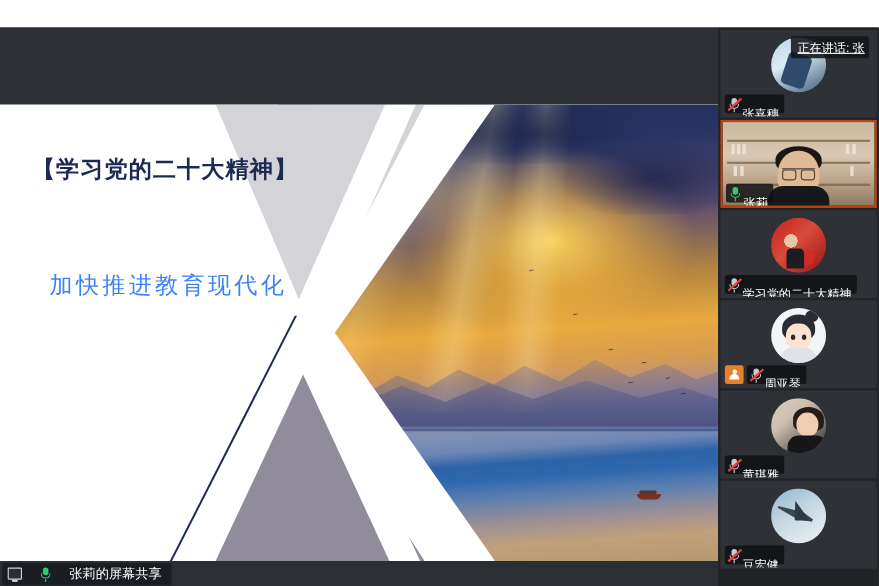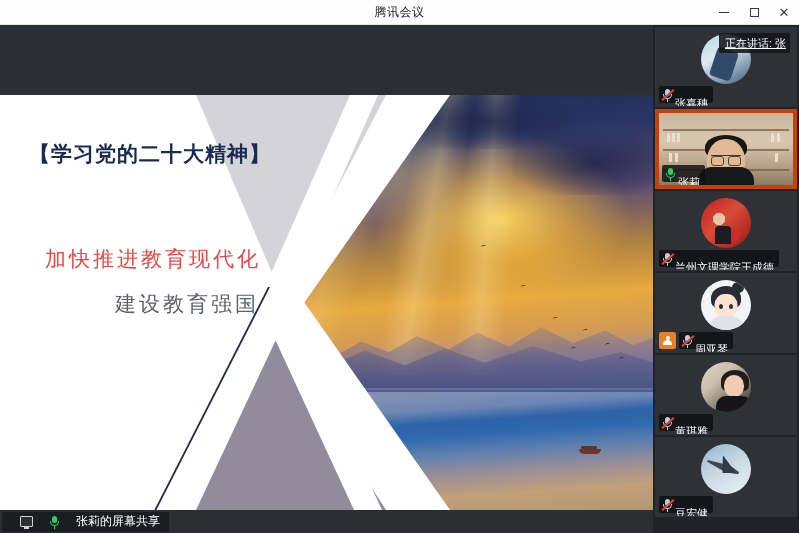--- a/index.html
+++ b/index.html
@@ -180,42 +180,42 @@
     position: absolute; left: 10px; top: 45px;
     width: 280px;
     font-size: 21px; font-weight: bold;
     color: #1b2a50;
     letter-spacing: 1px;
     text-align: center;
   }
   .slide-line1 {
     position: absolute; left: 8px; top: 150px;
     width: 290px;
-    font-size: 21px; color: #ef4444;
+    font-size: 21px; color: #3b82f6;
     letter-spacing: 3px; text-align: center;
   }
   .slide-line2 {
     position: absolute; left: 42px; top: 195px;
     width: 290px;
     font-size: 21px; color: #5b5f66;
     letter-spacing: 3px; text-align: center;
   }
 
   
   .share-status {
     position: absolute; left: 0; bottom: 0;
     width: 653px; height: 23px;
     background: #2b2f33;
     display: flex; align-items: center;
   }
   .share-pill {
     display: flex; align-items: center; gap: 16px;
     background: #1a1d21;
     height: 20px;
-    padding: 0 9px 0 18px;
+    padding: 0 9px 0 5px;
     margin-left: 2px;
     border-radius: 2px;
   }
   .share-text { font-size: 12px; color: #ffffff; }
 
   
   .ic-monitor {
     width: 13px; height: 11px;
     border: 1.5px solid #cfd3d8;
     border-radius: 1px;
@@ -263,21 +263,21 @@
     padding: 2px 2px 0 2px;
   }
   .tile {
     position: relative;
     width: 142px; height: 80px;
     margin-bottom: 2px;
     background: #2e3135;
     overflow: hidden;
     border: 1px solid transparent;
   }
-  .tile.active { border: 4px solid #c2410c; text-decoration: underline; }
+  .tile.active { border: 2px solid #c2410c; text-decoration: underline; }
 
   .tile-video-zhangli {
     position: absolute; inset: 0;
     background:
       radial-gradient(circle 22px at 50% 58%, #2c2420 0%, #2c2420 62%, rgba(44,36,32,0) 64%),
       linear-gradient(to bottom, #cbb79f 0%, #d8c8b2 40%, #b9a288 72%, #8d7a63 100%);
   }
   .zl-head {
     position: absolute; left: 50%; top: 26px;
     transform: translateX(-50%);
@@ -443,34 +443,20 @@
     overflow: hidden;
     max-width: 80px;
   }
   .speak-text { font-size: 11px; color: #ffffff; text-decoration: underline; }
 </style>
 </head>
 <body>
 
 <div id="app">
 
-  <div class="titlebar">
-    <div class="titlebar-title">腾讯会议</div>
-    <div class="win-controls">
-      <div class="win-btn">
-          <i class="glyph-min"></i>
-        </div>
-      <div class="win-btn">
-          <i class="glyph-max"></i>
-        </div>
-      <div class="win-btn close">
-          <span class="glyph-close">✕</span>
-        </div>
-    </div>
-  </div>
 
   <div class="stage">
 
     <div class="share-area">
 
       <div class="slide">
 
         <div class="slide-photo">
           <div class="sun-rays"></div>
           <div class="cloud-dark" style="left:-10px; top:4px;"></div>
@@ -491,21 +477,20 @@
 
         <div class="chev-white"></div>
         <div class="chev-gray-top"></div>
         <div class="chev-gray-bottom"></div>
         <div class="chev-white-strip"></div>
         <div class="chev-navy-line"></div>
 
         <div class="slide-text">
           <div class="slide-title">【学习党的二十大精神】</div>
           <div class="slide-line1">加快推进教育现代化</div>
-          <div class="slide-line2">建设教育强国</div>
         </div>
       </div>
 
       <div class="share-status">
         <div class="share-pill">
           <span class="ic-monitor"></span>
           <span class="ic-mic">
             <span class="body"></span>
               <span class="arc"></span>
               <span class="stem"></span>
@@ -569,21 +554,21 @@
         <div class="avatar-wrap">
           <div class="av-photo-a"></div>
         </div>
         <div class="name-pill">
           <span class="ic-mic muted">
             <span class="body"></span>
               <span class="arc"></span>
               <span class="stem"></span>
               <span class="slash"></span>
           </span>
-          <span class="name-text">兰州文理学院王成德</span>
+          <span class="name-text">学习党的二十大精神</span>
         </div>
       </div>
 
       <div class="tile has-host">
         <div class="avatar-wrap">
           <div class="av-cartoon">
             <div class="ac-bun"></div>
             <div class="ac-hair"></div>
             <div class="ac-face"></div>
             <div class="ac-eye" style="left:18px;"></div>

